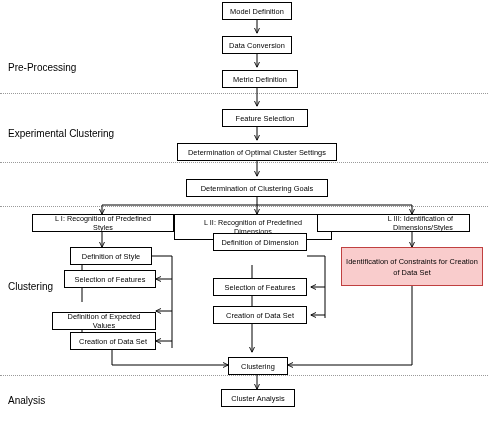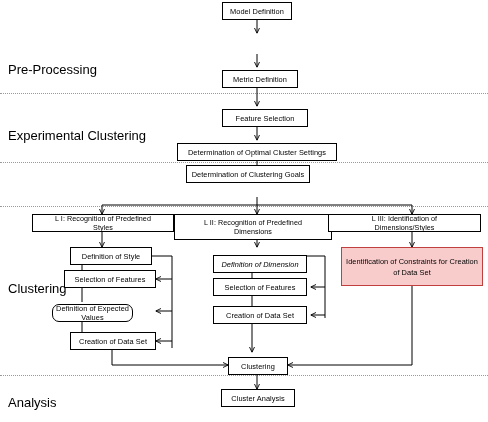--- a/index.html
+++ b/index.html
@@ -44,21 +44,21 @@
   .node.highlight {
     background: #f9cccc;
     border: 1px solid #c04040;
   }
   .node.level {
     font-size: 7.2px;
     padding: 0 16px;
   }
   .swim-label {
     position: absolute;
-    font-size: 13px;
+    font-size: 10px;
     color: #000000;
     white-space: nowrap;
   }
   .divider {
     position: absolute;
     left: 0;
     width: 488px;
     height: 0;
     border-top: 1px dotted #9a9a9a;
   }
@@ -126,44 +126,45 @@
 
       <line x1="412" y1="286" x2="412" y2="365"></line>
       <line x1="412" y1="365" x2="288" y2="365" marker-end="url(#ah)"></line>
 
       <line x1="257" y1="375" x2="257" y2="389" marker-end="url(#ah)"></line>
     </g>
   </svg>
 
   <div class="node" style="left:222px; top:2px;   width:70px;  height:18px;">Model Definition</div>
 
+  <div class="node" style="left:222px; top:36px;  width:70px;  height:18px;">Data Conversion</div>
 
   <div class="node" style="left:222px; top:70px;  width:76px;  height:18px;">Metric Definition</div>
 
   <div class="node" style="left:222px; top:109px; width:86px;  height:18px;">Feature Selection</div>
 
   <div class="node" style="left:177px; top:143px; width:160px; height:18px;">Determination of Optimal Cluster Settings</div>
 
-  <div class="node" style="left:186px; top:165px; width:124px; height:18px;">Determination of Clustering Goals</div>
+  <div class="node" style="left:186px; top:179px; width:142px; height:18px;">Determination of Clustering Goals</div>
 
   <div class="node level" style="left:32px;  top:214px; width:142px; height:18px;">L I: Recognition of Predefined Styles</div>
 
   <div class="node level" style="left:174px; top:214px; width:158px; height:26px;">L II: Recognition of Predefined Dimensions</div>
 
-  <div class="node level" style="left:328px; top:214px; width:153px; height:18px;">L III: Identification of Dimensions/Styles</div>
+  <div class="node level" style="left:317px; top:214px; width:153px; height:18px;text-align:right;">L III: Identification of Dimensions/Styles</div>
 
   <div class="node" style="left:70px;  top:247px; width:82px;  height:18px;">Definition of Style</div>
 
   <div class="node" style="left:64px;  top:270px; width:92px;  height:18px;">Selection of Features</div>
 
-  <div class="node" style="left:52px;  top:304px; width:81px; height:18px;border-radius:7px;">Definition of Expected Values</div>
+  <div class="node" style="left:52px;  top:312px; width:104px; height:18px;">Definition of Expected Values</div>
 
   <div class="node" style="left:70px;  top:332px; width:86px;  height:18px;">Creation of Data Set</div>
 
-  <div class="node" style="left:213px; top:255px; width:94px;  height:18px;font-style:italic;">Definition of Dimension</div>
+  <div class="node" style="left:213px; top:233px; width:94px;  height:18px;">Definition of Dimension</div>
 
   <div class="node" style="left:213px; top:278px; width:94px;  height:18px;">Selection of Features</div>
 
   <div class="node" style="left:213px; top:306px; width:94px;  height:18px;">Creation of Data Set</div>
 
   <div class="node highlight" style="left:341px; top:247px; width:142px; height:39px; line-height:11px;">Identification of Constraints for Creation of Data Set</div>
 
   <div class="node" style="left:228px; top:357px; width:60px;  height:18px;">Clustering</div>
 
   <div class="node" style="left:221px; top:389px; width:74px;  height:18px;">Cluster Analysis</div>

